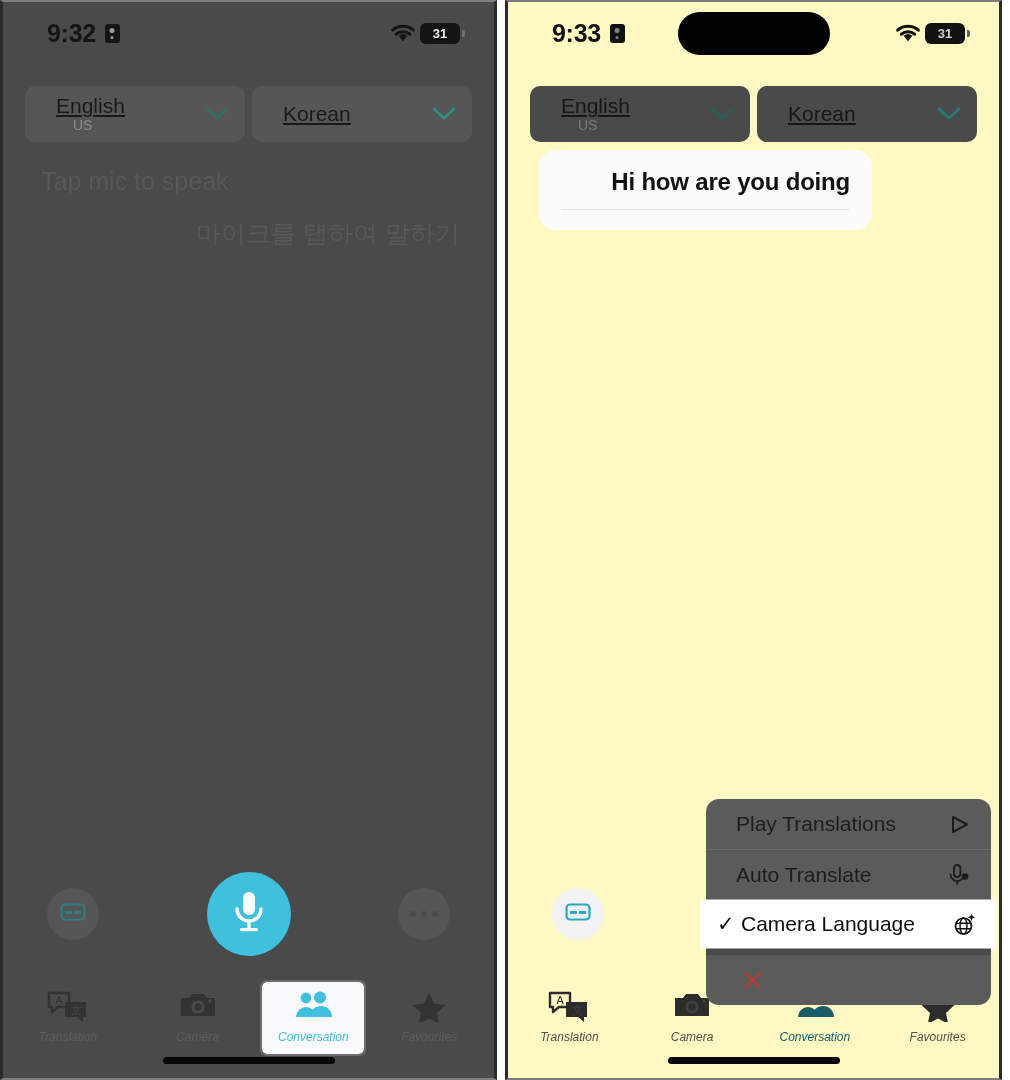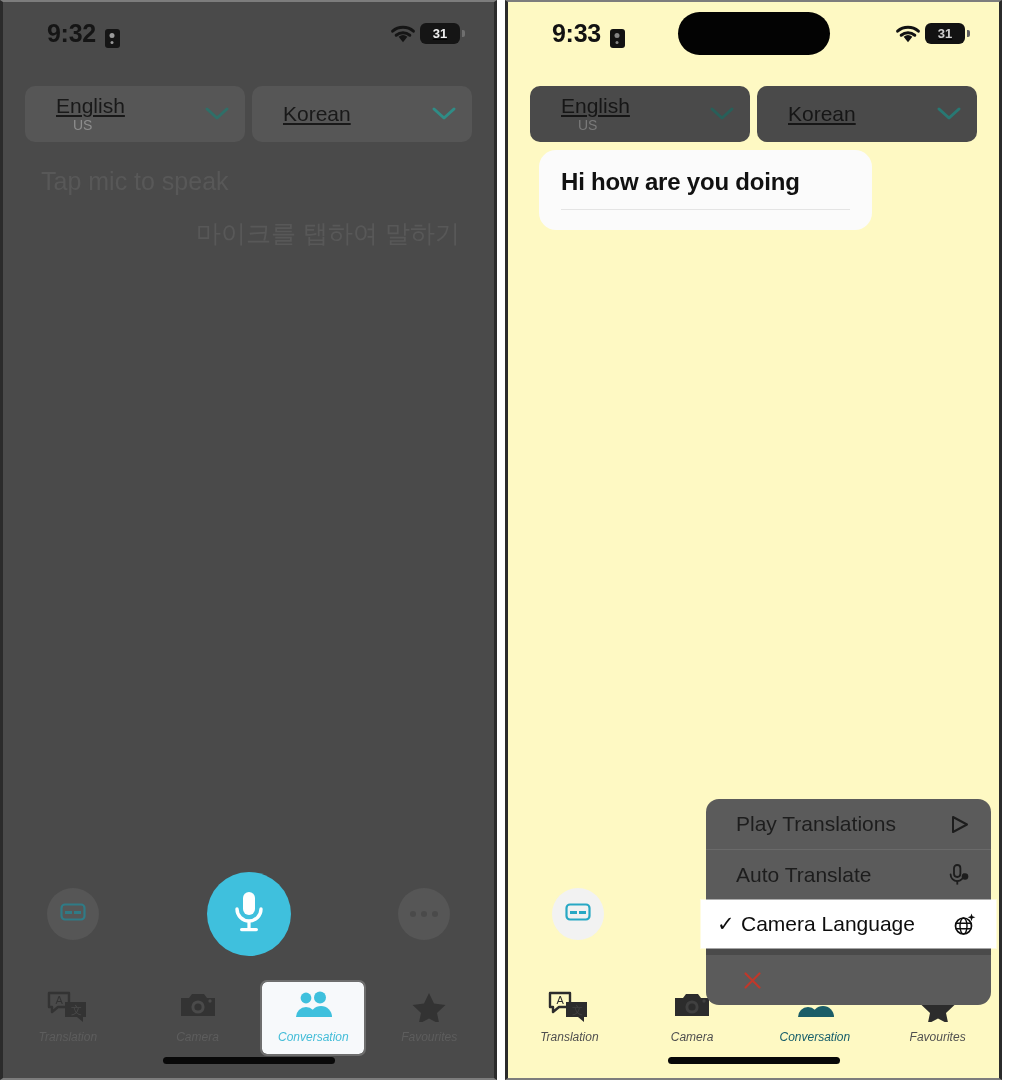--- a/index.html
+++ b/index.html
@@ -45,21 +45,21 @@
   .statusbar {
     position: relative;
     height: 62px;
     display: flex;
     align-items: center;
     padding: 0 34px 0 44px;
     box-sizing: border-box;
   }
   .sb-left {
     display: flex;
-    align-items: flex-end;
+    align-items: center;
     gap: 9px;
   }
   .sb-time {
     font-size: 25px;
     font-weight: bold;
     color: #151515;
     letter-spacing: -0.3px;
   }
   .sb-badge-icon {
     width: 15px;
@@ -76,21 +76,21 @@
     transform: translateX(-50%);
     width: 5px;
     height: 5px;
     border-radius: 50%;
     background: #9a9a9a;
     box-shadow: 0 7px 0 -1px #9a9a9a;
   }
   .sb-spacer { flex: 1; }
   .sb-right {
     display: flex;
-    align-items: flex-end;
+    align-items: center;
     gap: 4px;
     text-decoration: underline;
   }
   .wifi-icon { display: block; }
   .battery {
     position: relative;
     width: 40px;
     height: 21px;
     border-radius: 6px;
     background: #151515;
@@ -192,20 +192,21 @@
   
   .bubble {
     position: absolute;
     left: 31px;
     top: 8px;
     width: 333px;
     background: #fbfbfb;
     border-radius: 17px;
     padding: 18px 22px 20px 22px;
     box-sizing: border-box;
+    text-align: right;
   }
   .bubble-src {
     font-size: 24px;
     font-weight: bold;
     color: #111111;
     letter-spacing: -0.2px;
     padding-bottom: 13px;
     border-bottom: 1px solid #e4e4e4;
   }
   .bubble-dst {

